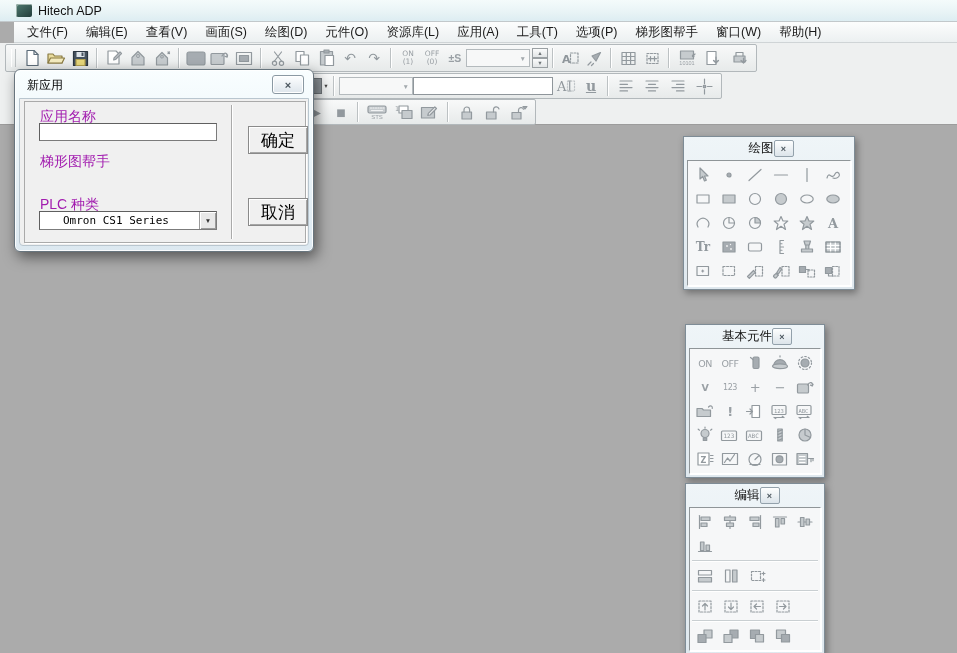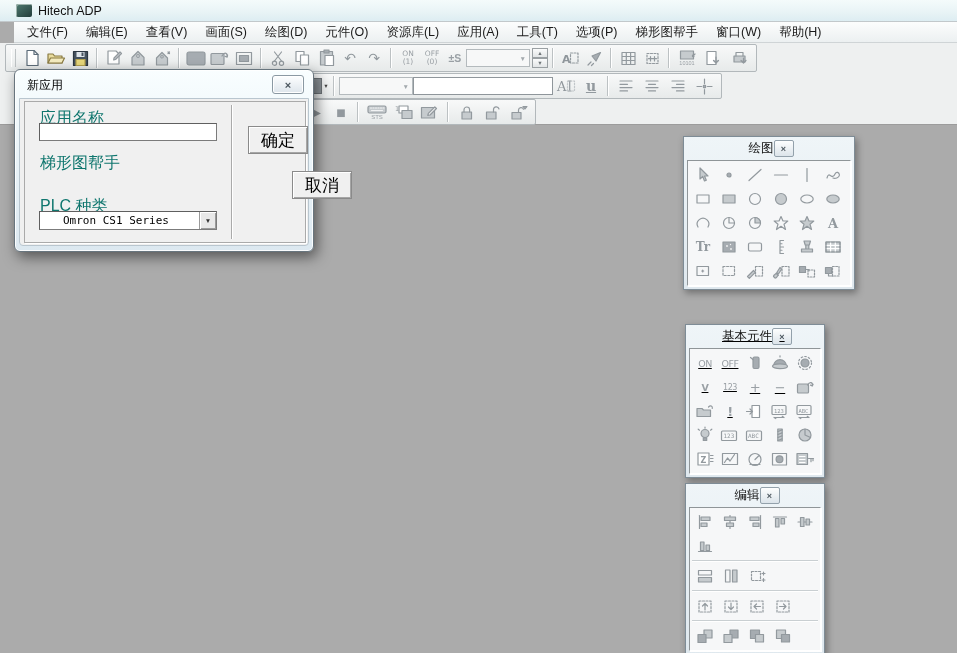--- a/index.html
+++ b/index.html
@@ -54,21 +54,21 @@
     box-shadow:3px 5px 14px rgba(0,0,0,.5),inset 0 0 0 1px rgba(255,255,255,.85);box-sizing:border-box;}
   .dlg-title{position:absolute;left:12px;top:7px;font-size:12px;color:#000;}
   .dlg-close{position:absolute;right:9px;top:5px;width:30px;height:17px;border:1px solid #8b99a3;border-radius:3px;
     background:linear-gradient(#fdfeff,#dde5eb);display:flex;align-items:center;justify-content:center;
     font-size:11px;font-weight:bold;color:#4b565e;box-shadow:inset 0 0 0 1px #fff;}
   .dlg-body{position:absolute;left:4px;top:28px;width:290px;height:148px;background:#f0f0f0;
     border:1px solid #b9c6cf;border-radius:0 0 4px 4px;box-sizing:border-box;}
   .dlg-panel{position:absolute;left:4px;top:2px;width:282px;height:142px;
     border:1px solid #aaaaaa;box-shadow:1px 1px 0 #fff;box-sizing:border-box;}
   .dlg-divider{position:absolute;left:206px;top:3px;bottom:3px;width:1px;background:#aaaaaa;box-shadow:1px 0 0 #fff;}
-  .fld-label{position:absolute;left:15px;font-size:16px;color:#0f766e;white-space:nowrap;}
+  .fld-label{position:absolute;left:15px;font-size:14px;color:#a21caf;white-space:nowrap;}
   .fld-input{position:absolute;left:14px;width:178px;height:18px;border:1px solid #7b7b7b;
     border-top-color:#5f5f5f;border-left-color:#5f5f5f;background:#fff;box-sizing:border-box;
     font-size:11px;font-family:"DejaVu Sans Mono",monospace;padding:0 3px;}
   .combo{position:absolute;left:14px;width:178px;height:19px;border:1px solid #7b7b7b;
     border-top-color:#5f5f5f;border-left-color:#5f5f5f;background:#fff;display:flex;box-sizing:border-box;}
   .combo-val{flex:1;font-size:11px;font-family:"DejaVu Sans Mono","Liberation Mono",monospace;
     color:#000;padding:2px 2px 0 3px;white-space:nowrap;overflow:hidden;}
   .cbtn{width:16px;background:#e8e8e8;border-left:1px solid #9a9a9a;
     box-shadow:inset 1px 1px 0 #fff,inset -1px -1px 0 #9a9a9a;display:flex;align-items:center;justify-content:center;
     font-size:6.5px;color:#333;}
@@ -539,21 +539,21 @@
             <svg width="20" height="18">
               <rect x="2.5" y="5.5" width="6" height="6" class="sd"></rect>
               <path d="M5.5 11.5 V14 H10"></path>
               <rect x="9.5" y="4.5" width="6.5" height="9.5" stroke-dasharray="1.8 1.4"></rect>
             </svg>
           </div>
       </div>
     </div>
   </div>
 
-  <div class="pal" style="left:685px;top:324px;width:140px;text-decoration:underline;">
+  <div class="pal" style="left:685px;top:324px;width:140px;">
     <div class="pal-title">
       <span>基本元件</span>
       <div class="pal-close">
           <span>×</span>
         </div>
     </div>
     <div class="pal-body">
       <div class="pal-grid" style="grid-template-columns:repeat(5,25px);grid-auto-rows:24px;">
         <div class="pcell">
             <span class="ptxt">ON</span>
@@ -836,18 +836,18 @@
         <div class="dlg-divider"></div>
         <div class="fld-label" style="top:6px;">应用名称</div>
         <input class="fld-input" style="top: 21px;" value="">
         <div class="fld-label" style="top:51px;">梯形图帮手</div>
         <div class="fld-label" style="top:94px;">PLC 种类</div>
         <div class="combo" style="top:109px;padding-left:20px;">
           <div class="combo-val">Omron CS1 Series</div>
           <div class="cbtn">▼</div>
         </div>
         <div class="dlg-btn" style="top:24px;">确定</div>
-        <div class="dlg-btn" style="top:69px;margin-left:44px;">取消</div>
+        <div class="dlg-btn" style="top:96px;">取消</div>
       </div>
     </div>
   </div>
 
 </div>
 
 </body></html>

